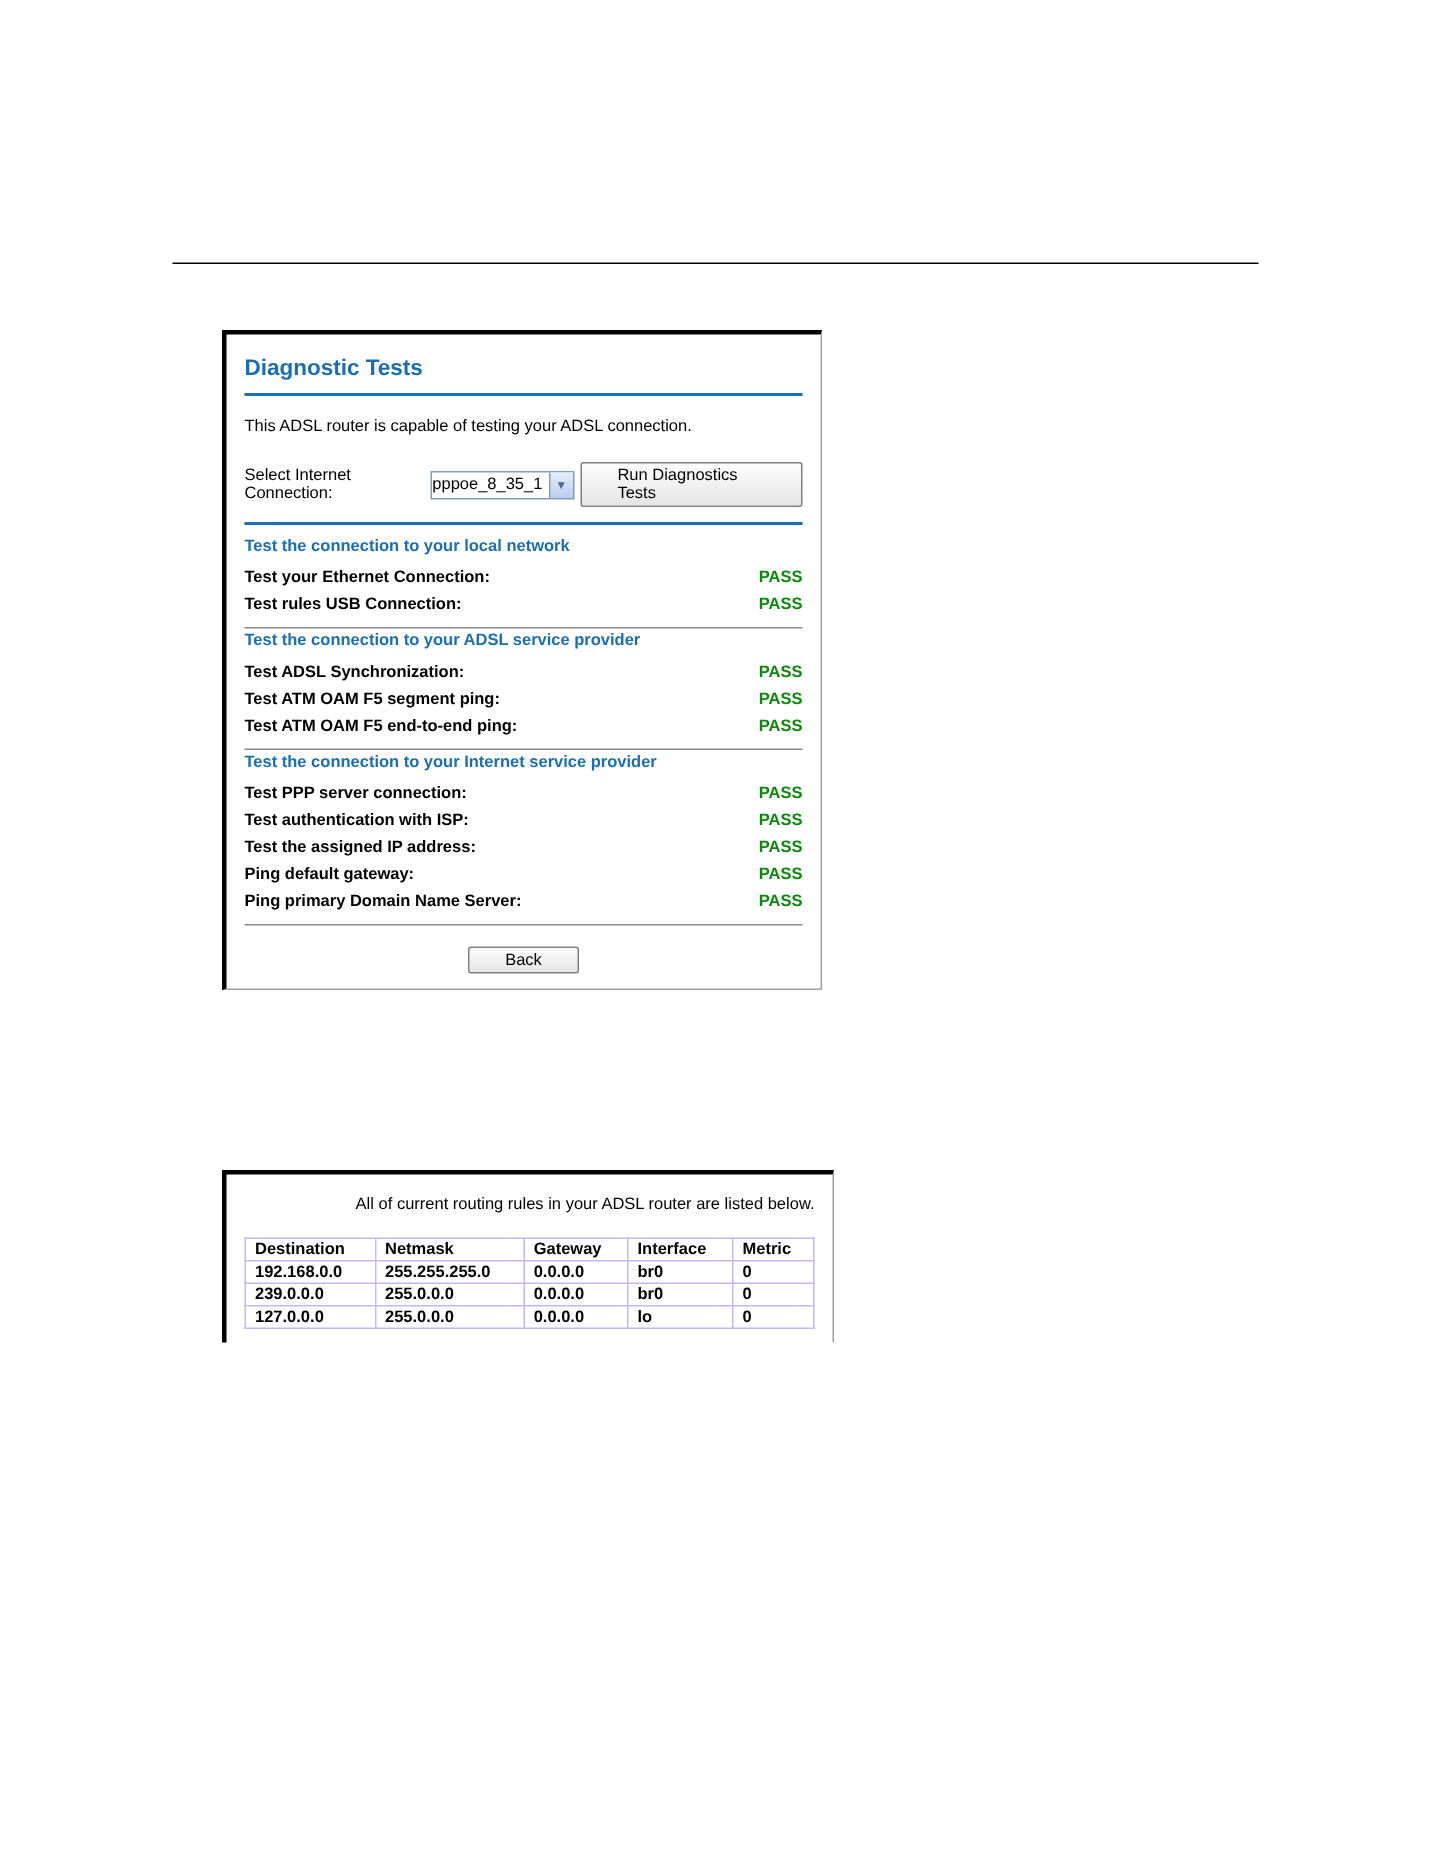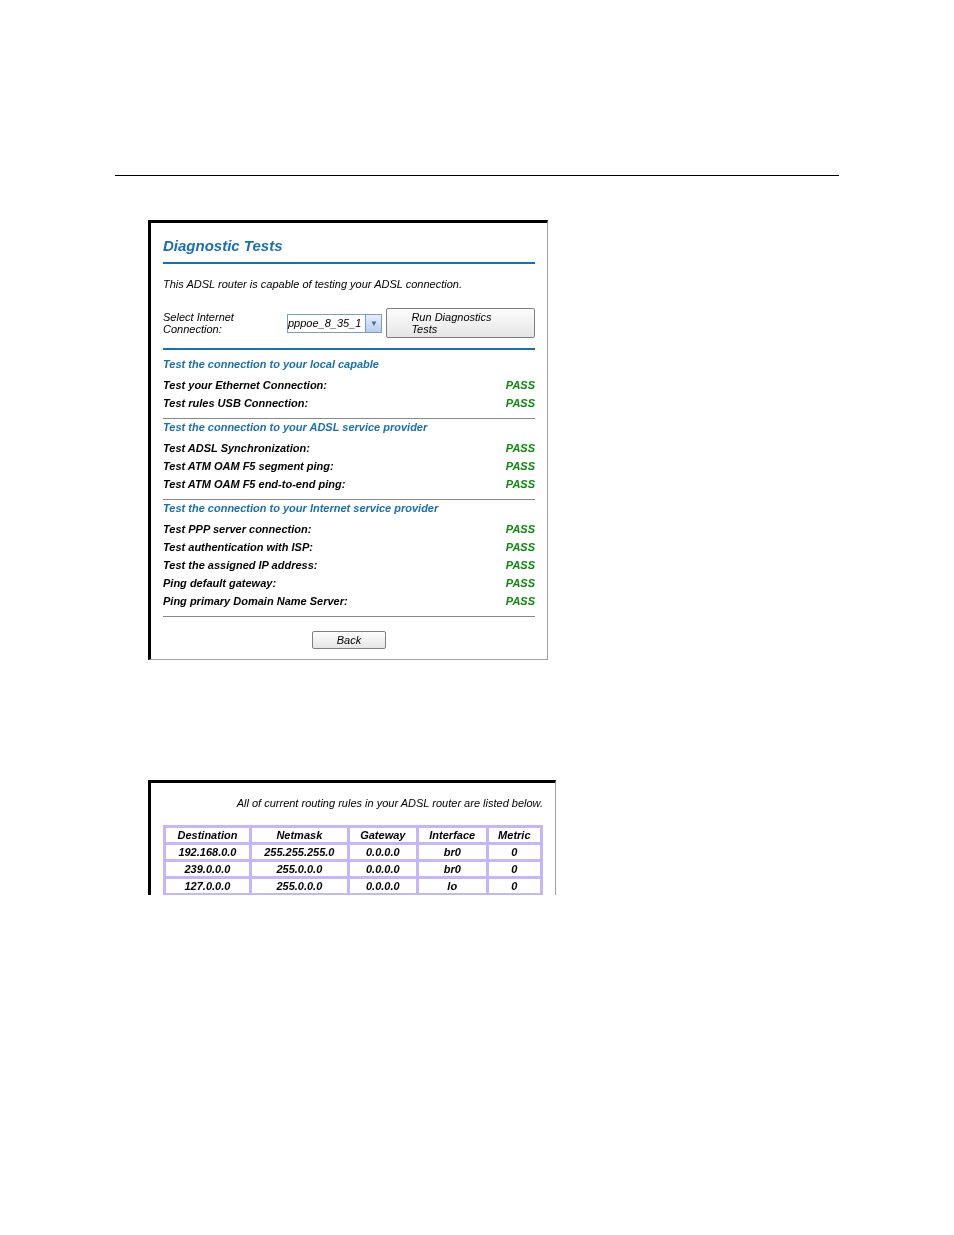--- a/index.html
+++ b/index.html
@@ -9,21 +9,20 @@
     font-family: Arial, Helvetica, sans-serif;
     font-size: 12px;
     color: #000;
   }
   .page {
     width: 954px;
     height: 895px;
     position: relative;
     box-sizing: border-box;
     padding: 0;
-    font-style: italic;
   }
   .top-rule {
     position: absolute;
     left: 115px;
     right: 115px;
     top: 175px;
     border-top: 1px solid #000;
   }
   .bottom-rule {
     position: absolute;
@@ -152,23 +151,23 @@
     font-size: 11px;
     margin: 4px 0 16px 0;
     text-align: right;
   }
   table.routing {
     border-collapse: collapse;
     font-size: 11px;
     width: 100%;
   }
   table.routing th, table.routing td {
-    border: 3px solid #c4b5fd;
+    border: 1px solid #c4b5fd;
     padding: 1px 6px;
-    text-align: center;
+    text-align: left;
     font-weight: bold;
   }
   table.routing th {
     background: #fff;
   }
 </style>
 </head>
 <body>
 
 <div class="page">
@@ -184,21 +183,21 @@
       <span>Select Internet Connection:</span>
       <span class="fake-select">
         <span>pppoe_8_35_1</span>
         <span class="arrow">▼</span>
       </span>
       <span class="btn">Run Diagnostics Tests</span>
     </div>
 
     <hr class="blue-hr" style="margin-top:10px;margin-bottom:8px;">
 
-    <div class="section-head" style="margin-top:0">Test the connection to your local capable</div>
+    <div class="section-head" style="margin-top:0">Test the connection to your local network</div>
     <div class="test-row">
       <span>Test your Ethernet Connection:</span>
       <span class="status">PASS</span>
     </div>
     <div class="test-row">
       <span>Test rules USB Connection:</span>
       <span class="status">PASS</span>
     </div>
     <hr class="thin-hr">
 

